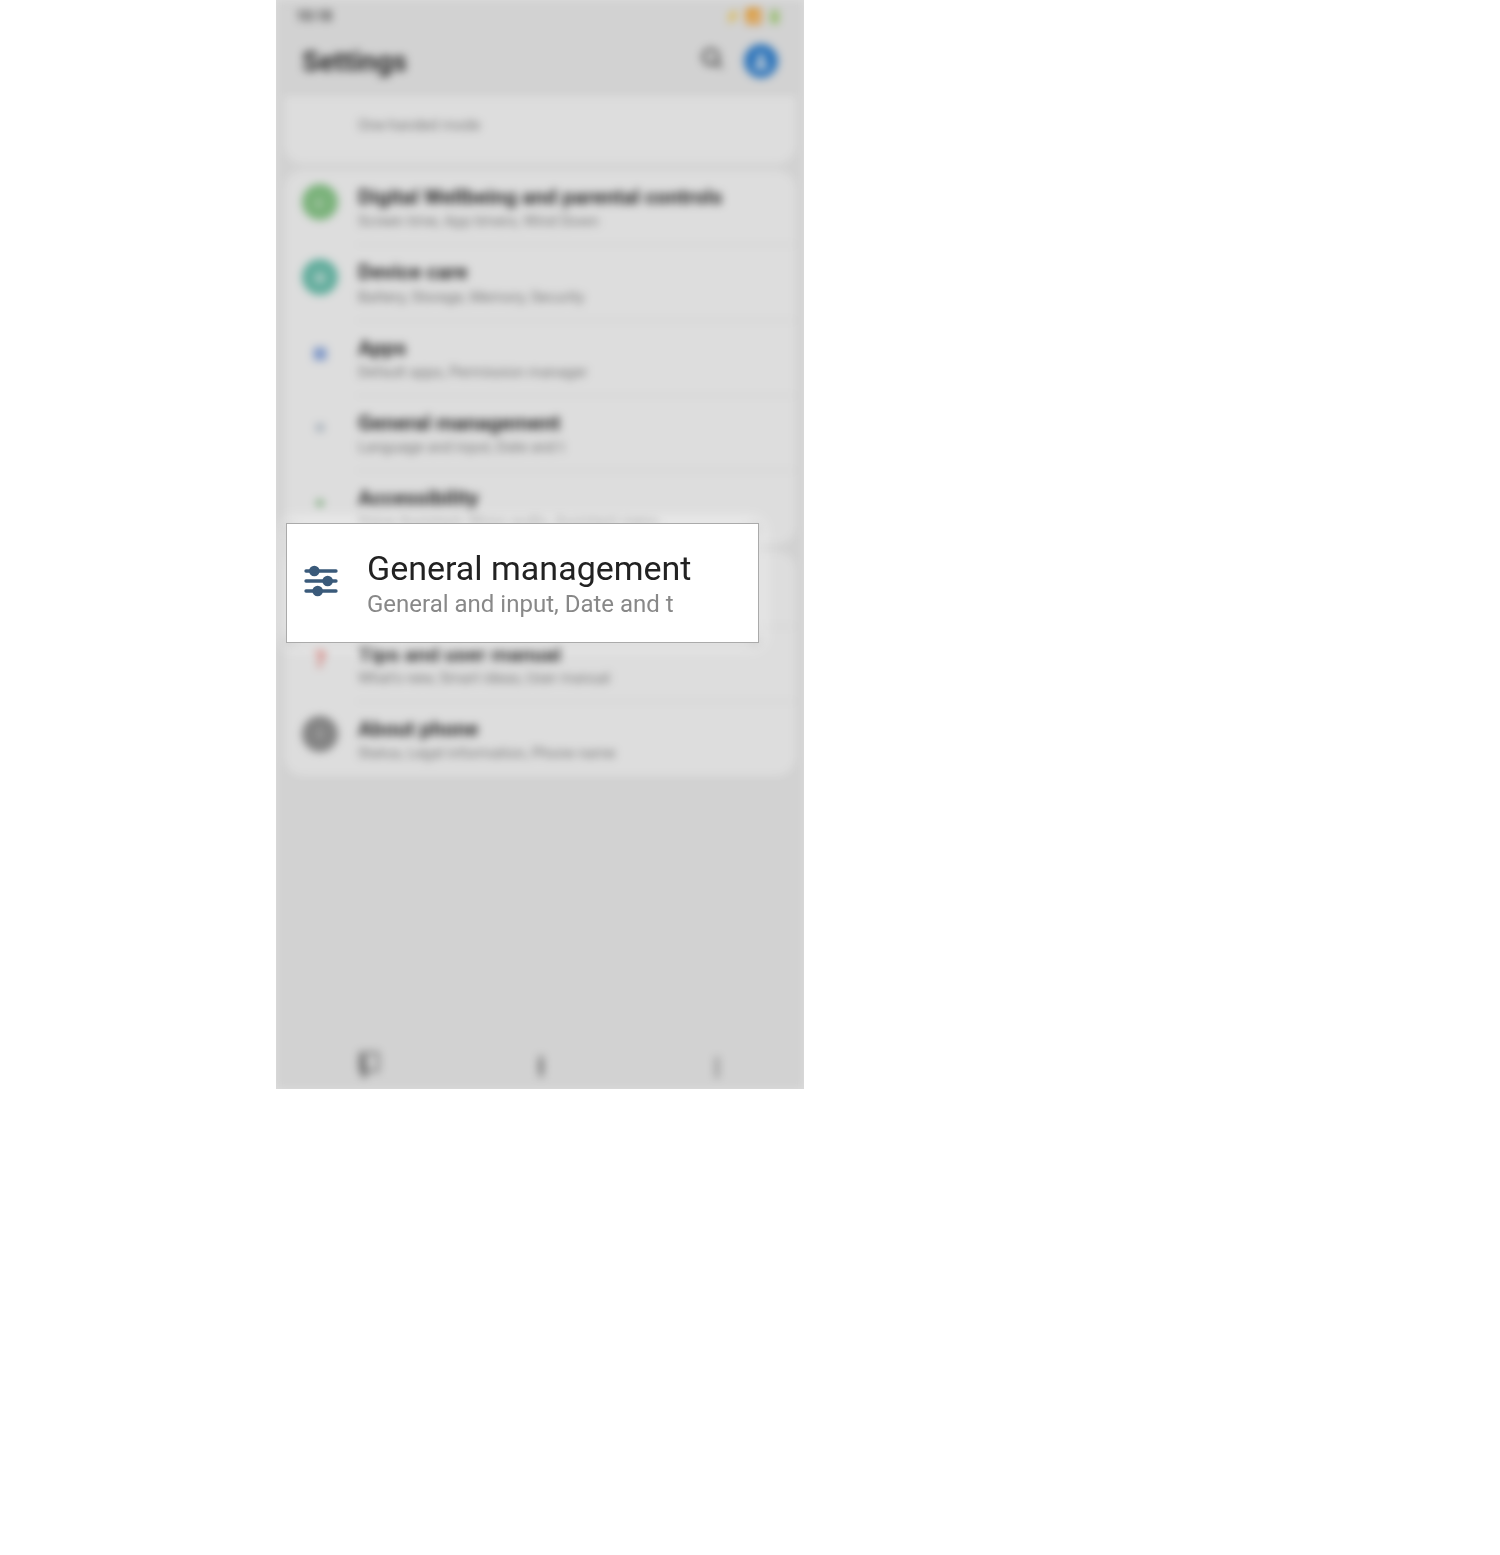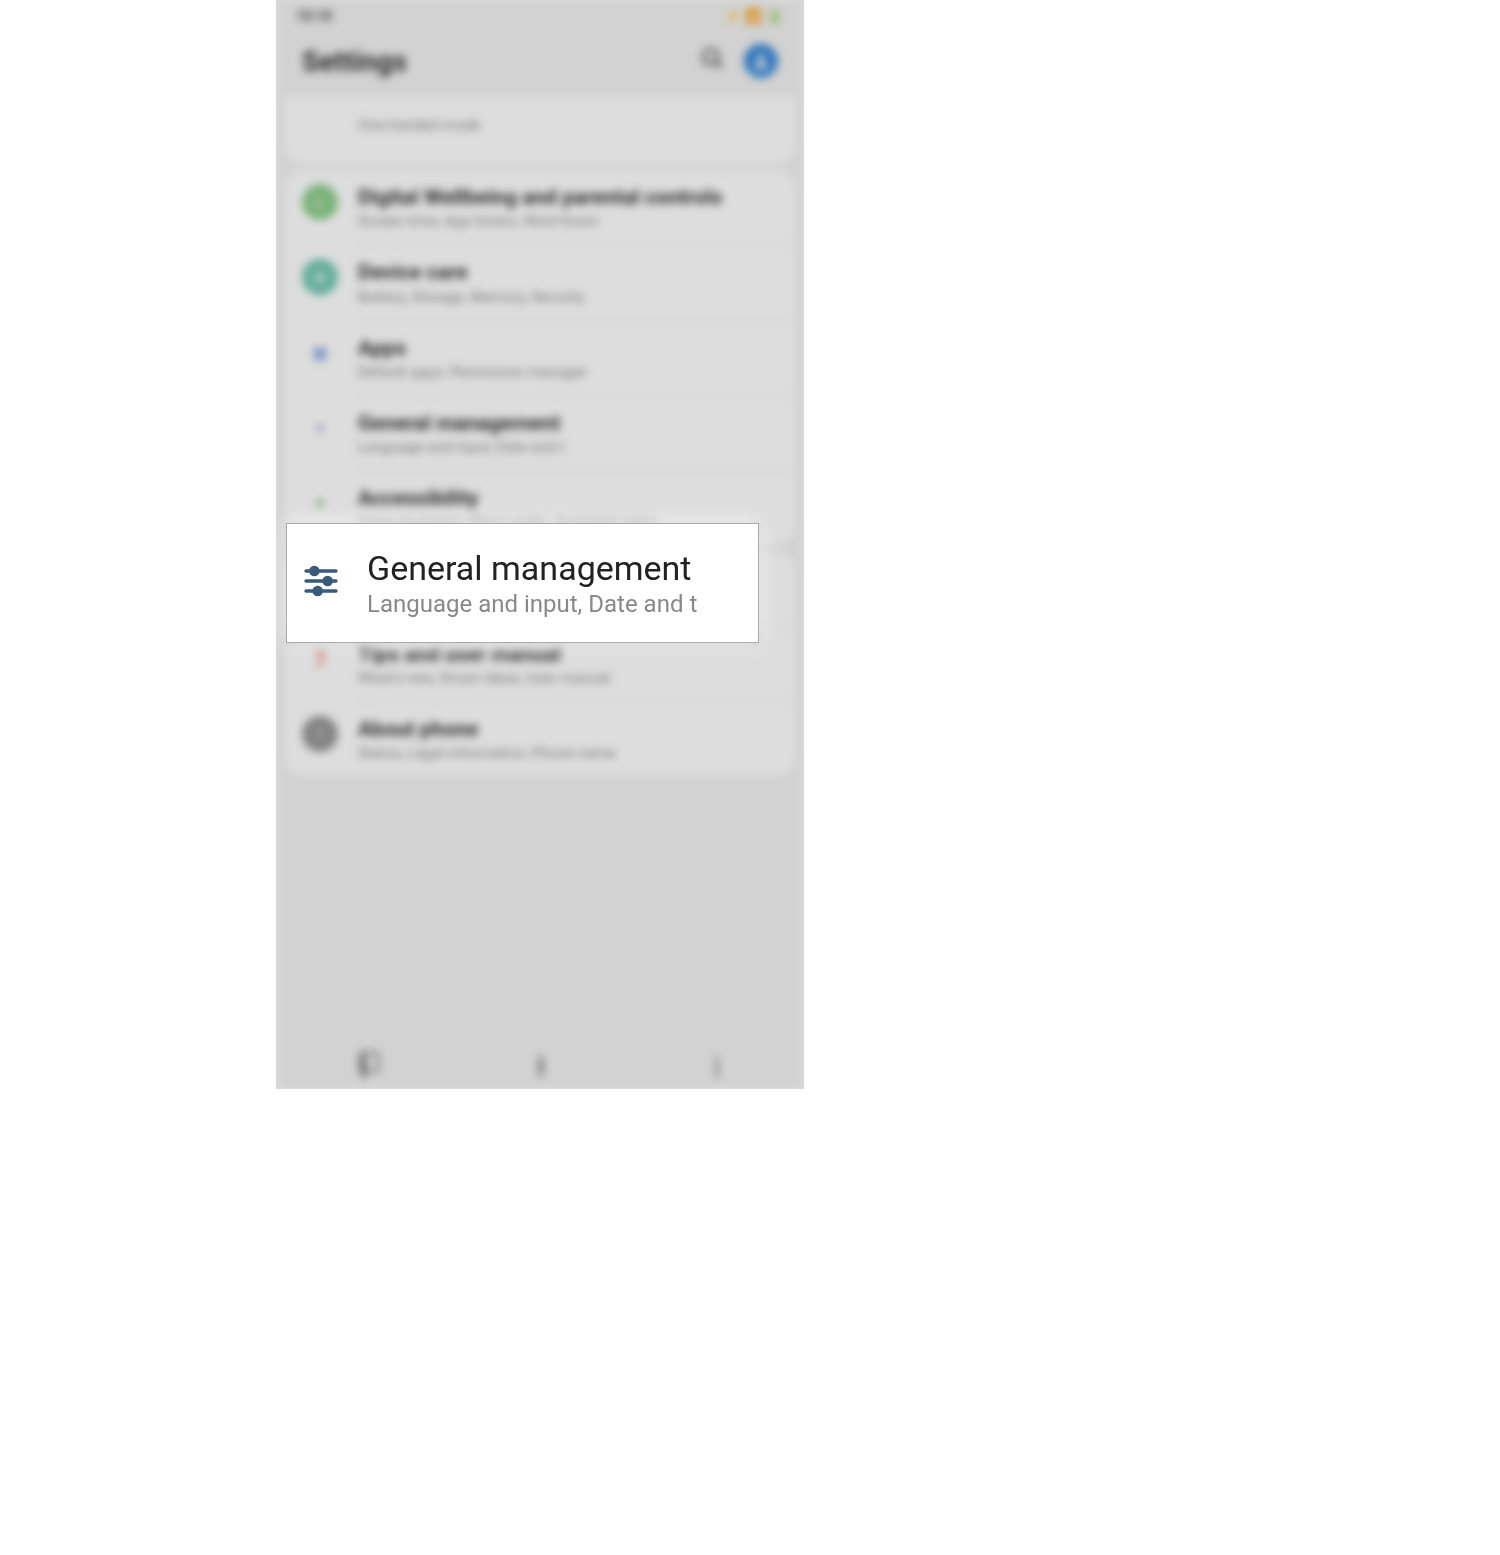--- a/index.html
+++ b/index.html
@@ -155,15 +155,15 @@
       <line x1="3" y1="6" x2="21" y2="6"></line>
         <circle cx="8" cy="6" r="2.2" fill="#3a5a7a"></circle>
       <line x1="3" y1="12" x2="21" y2="12"></line>
         <circle cx="16" cy="12" r="2.2" fill="#3a5a7a"></circle>
       <line x1="3" y1="18" x2="21" y2="18"></line>
         <circle cx="10" cy="18" r="2.2" fill="#3a5a7a"></circle>
     </svg>
   </span>
   <div class="hl-text">
     <div class="hl-title">General management</div>
-    <div class="hl-sub">Language and input, Date and t</div>
+    <div class="hl-sub">General and input, Date and t</div>
   </div>
 </div>
 
 </body></html>

